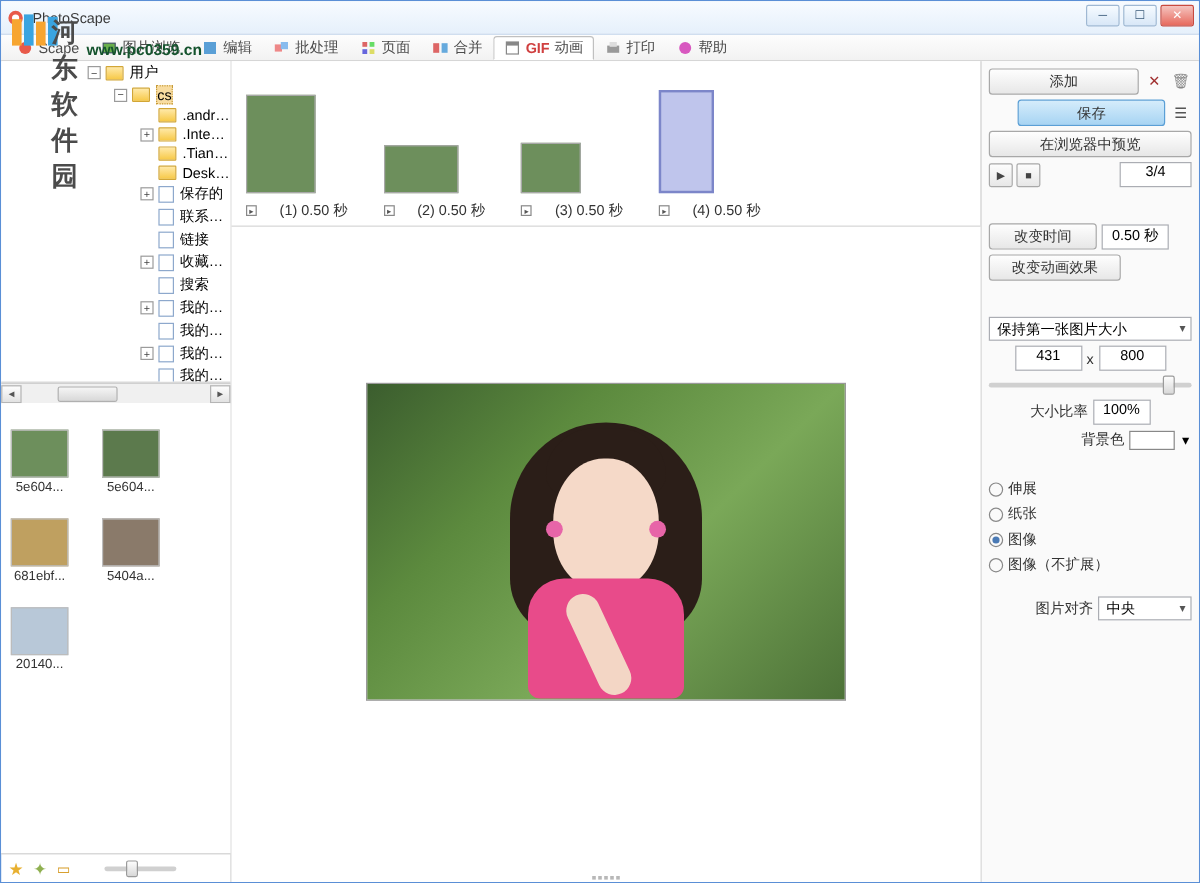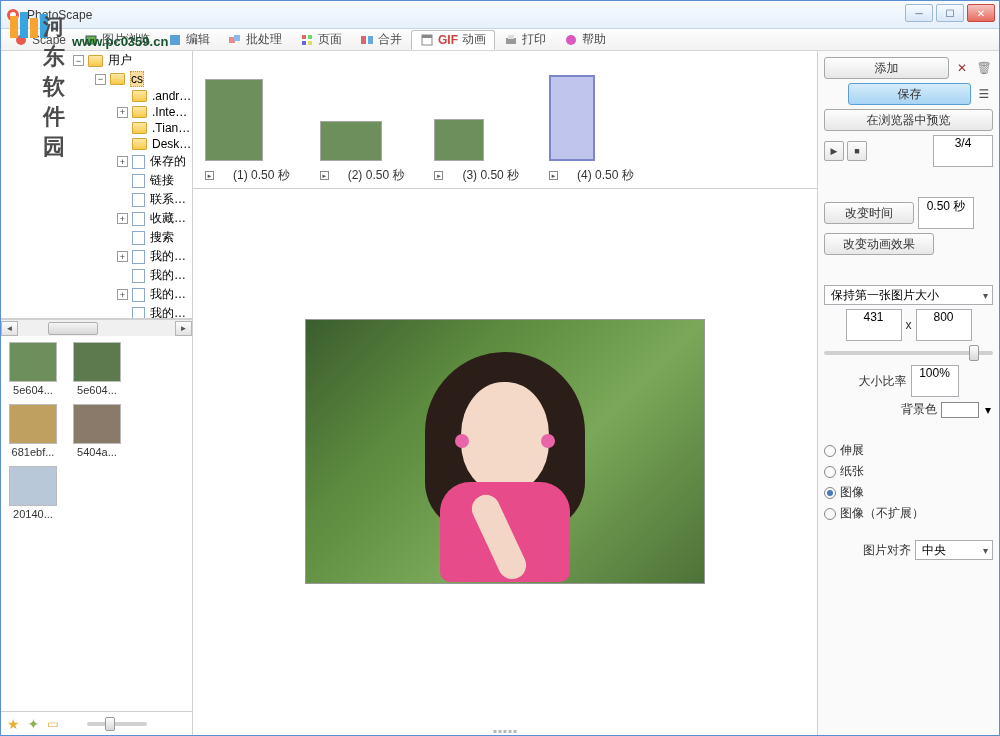--- a/index.html
+++ b/index.html
@@ -31,21 +31,21 @@
 .tree .indent2 { padding-left: 94px; }
 .tree .indent3 { padding-left: 116px; }
 .tree .toggle { width: 11px; height: 11px; border: 1px solid #9b9b9b; display: inline-flex; align-items: center; justify-content: center; font-size: 9px; color: #444; background: #fff; margin-right: 2px; }
 .tree .folder { width: 15px; height: 12px; background: linear-gradient(#ffe9a8,#f7c948); border: 1px solid #d2a635; border-radius: 1px; display: inline-block; margin-right: 3px; }
 .tree .fileic { width: 13px; height: 14px; background: #fff; border: 1px solid #8da8cc; display: inline-block; margin-right: 3px; }
 .tree .sel { background: #f8dca0; border: 1px dotted #c69b3a; }
 .tree-hscroll { height: 17px; background: #f0f0f0; border-top: 1px solid #d0d0d0; display: flex; align-items: center; }
 .scrollbtn { width: 17px; height: 15px; background: linear-gradient(#fdfdfd,#e2e2e2); border: 1px solid #b5b5b5; display: flex; align-items: center; justify-content: center; font-size: 8px; color: #555; }
 .scrollthumb { width: 50px; height: 13px; background: linear-gradient(#f5f5f5,#d8d8d8); border: 1px solid #b0b0b0; border-radius: 2px; margin-left: 30px; }
 
-.thumbs { flex: 1; background: #fff; padding: 6px 4px; display: flex; flex-wrap: wrap; align-content: flex-start; gap: 8px; overflow: hidden; }
+.thumbs { flex: 1; background: #fff; padding: 22px 4px; display: flex; flex-wrap: wrap; align-content: flex-start; gap: 20px; overflow: hidden; }
 .thumb { width: 56px; text-align: center; }
 .thumb .timg { width: 48px; height: 40px; border: 1px solid #bcbcbc; background: #7fa060; margin: 0 auto 2px; }
 .thumb .tlabel { font-size: 11px; color: #333; overflow: hidden; text-overflow: ellipsis; white-space: nowrap; }
 
 .leftbottom { height: 24px; border-top: 1px solid #d0d0d0; display: flex; align-items: center; padding: 0 6px; gap: 8px; }
 .star { color: #e8b030; font-size: 14px; }
 .slider-sm { width: 60px; height: 4px; background: #d0d0d0; border-radius: 2px; position: relative; margin-left: 20px; }
 .slider-sm .knob { width: 10px; height: 14px; background: linear-gradient(#fdfdfd,#d8d8d8); border: 1px solid #9a9a9a; border-radius: 2px; position: absolute; left: 18px; top: -5px; }
 
 .centercol { flex: 1; display: flex; flex-direction: column; min-width: 0; }
@@ -68,21 +68,21 @@
 .resize-dots { position: absolute; bottom: 2px; left: 50%; transform: translateX(-50%); display: flex; gap: 2px; }
 .resize-dots span { width: 3px; height: 3px; background: #b8b8b8; }
 
 .rightcol { width: 182px; border-left: 1px solid #d0d0d0; background: #fafafa; padding: 6px 6px; display: flex; flex-direction: column; gap: 4px; }
 .btn { height: 22px; background: linear-gradient(#fefefe,#e7e7e7); border: 1px solid #a8a8a8; border-radius: 3px; display: flex; align-items: center; justify-content: center; color: #333; cursor: pointer; }
 .btn.primary { background: linear-gradient(#d5ecfb,#a7d4f3); border-color: #5a9fd6; margin-left: 24px; }
 .btnrow { display: flex; gap: 4px; align-items: center; }
 .btnrow .btn { flex: 1; }
 .iconbtn { width: 18px; height: 18px; display: flex; align-items: center; justify-content: center; color: #a03030; cursor: pointer; }
 .fieldrow { display: flex; align-items: center; gap: 4px; }
-.input { height: 32px; border: 1px solid #abadb3; background: #fff; text-align: center; padding: 0 4px; }
+.input { height: 21px; border: 1px solid #abadb3; background: #fff; text-align: center; padding: 0 4px; }
 .select { height: 20px; border: 1px solid #abadb3; background: #fff; padding: 0 16px 0 6px; position: relative; display: flex; align-items: center; cursor: pointer; }
 .select::after { content: "▾"; position: absolute; right: 4px; color: #555; font-size: 10px; }
 .label { color: #333; }
 .radio-row { display: flex; align-items: center; gap: 4px; padding: 2px 0; }
 .radio { width: 12px; height: 12px; border: 1px solid #888; border-radius: 50%; display: inline-flex; align-items: center; justify-content: center; }
 .radio.checked::after { content: ""; width: 6px; height: 6px; background: #4a7ab5; border-radius: 50%; }
 .slider-lg { width: 100%; height: 4px; background: #d0d0d0; border-radius: 2px; position: relative; margin: 6px 0; }
 .slider-lg .knob { width: 10px; height: 16px; background: linear-gradient(#fdfdfd,#d8d8d8); border: 1px solid #9a9a9a; border-radius: 2px; position: absolute; right: 14px; top: -6px; }
 .colorswatch { width: 38px; height: 16px; border: 1px solid #888; background: #fff; }
 .playctrl { display: flex; gap: 3px; align-items: center; }
@@ -216,26 +216,26 @@
               <span>Desk…</span>
             </li>
             <li class="indent3">
               <span class="toggle">+</span>
               <span class="fileic"></span>
               <span>保存的</span>
             </li>
             <li class="indent3">
               <span style="width:13px;display:inline-block"></span>
               <span class="fileic"></span>
+              <span>联系…</span>
+            </li>
+            <li class="indent3">
+              <span style="width:13px;display:inline-block"></span>
+              <span class="fileic"></span>
               <span>链接</span>
-            </li>
-            <li class="indent3">
-              <span style="width:13px;display:inline-block"></span>
-              <span class="fileic"></span>
-              <span>联系…</span>
             </li>
             <li class="indent3">
               <span class="toggle">+</span>
               <span class="fileic"></span>
               <span>收藏…</span>
             </li>
             <li class="indent3">
               <span style="width:13px;display:inline-block"></span>
               <span class="fileic"></span>
               <span>搜索</span>

